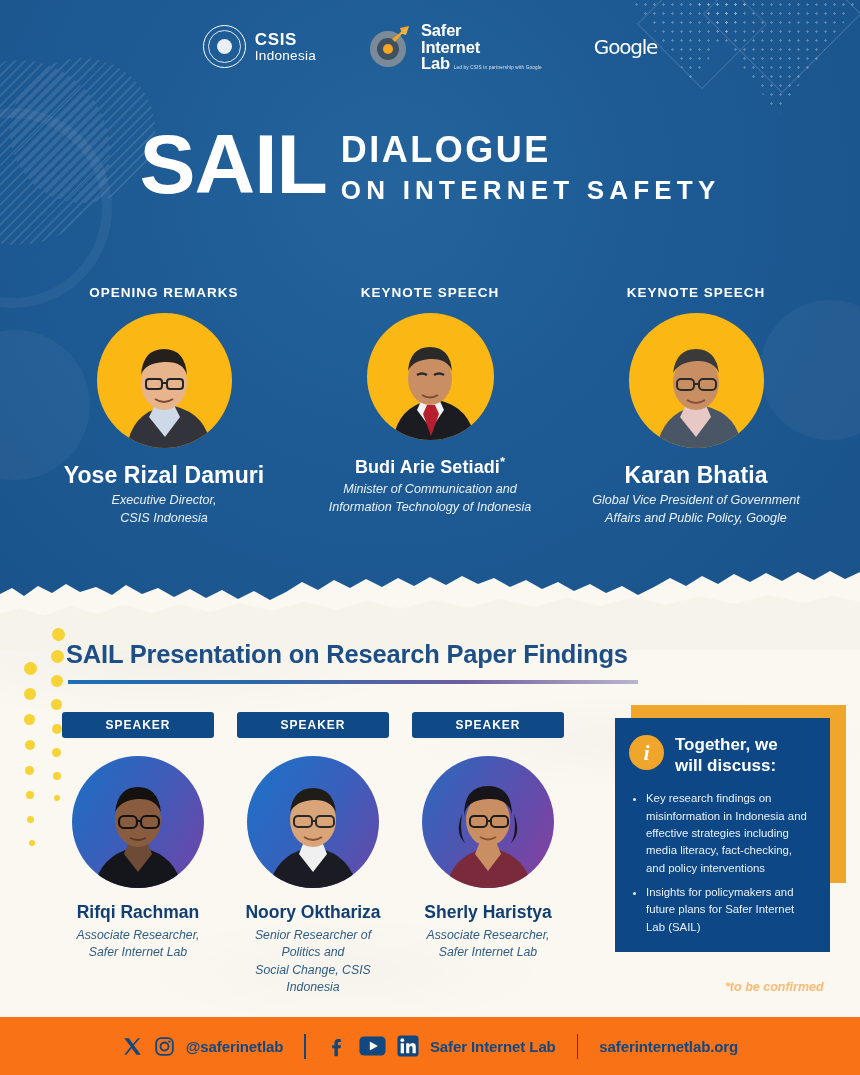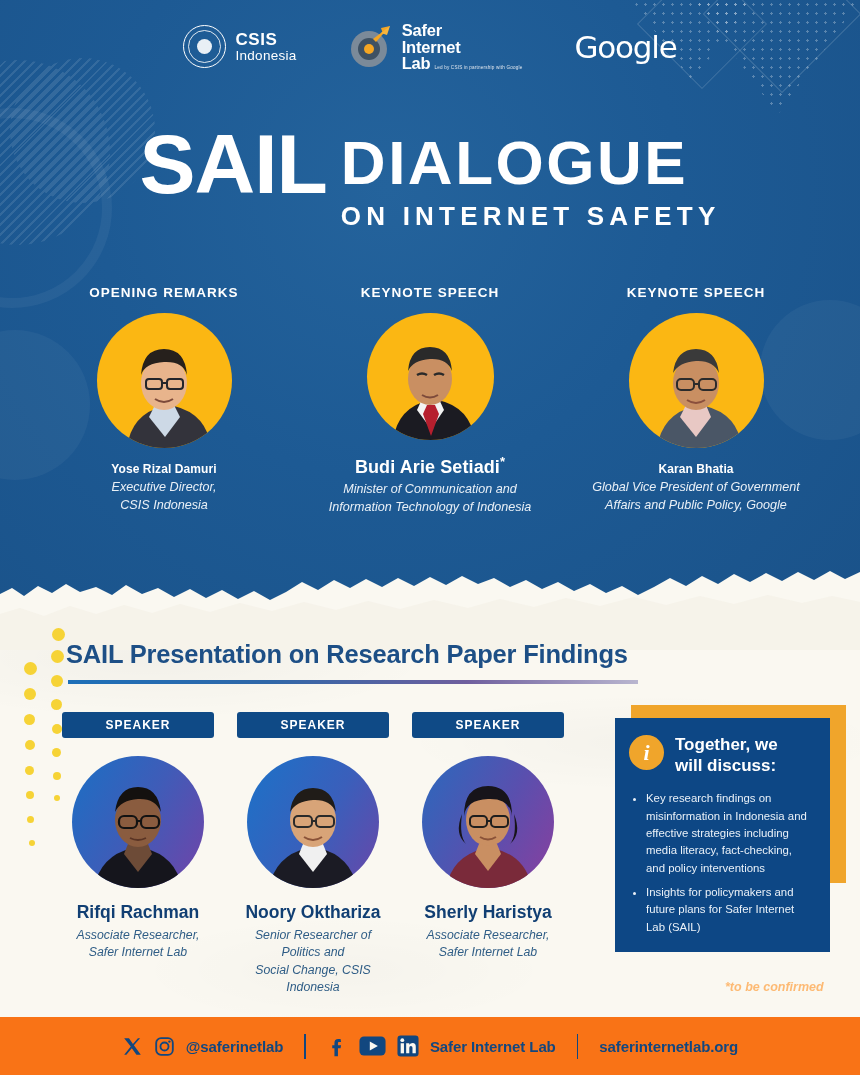--- a/index.html
+++ b/index.html
@@ -75,37 +75,37 @@
     content:""; position:absolute; inset:13px; border-radius:50%; background:#f5a623;
   }
   .sil-arrow{
     position:absolute; left:14px; top:-1px; width:30px; height:30px;
   }
   .sil-txt{ color:#fff; line-height:1.0; font-weight:700; font-size:16.5px; letter-spacing:-.2px;}
   .sil-sub{ font-size:4.6px; font-weight:400; letter-spacing:.2px; line-height:1.35; color:#dfe6ee; }
   .sil-lab-row{ display:flex; align-items:flex-end; gap:4px; }
 
   .google{
-    color:#fff; font-size:31px; letter-spacing:-1.2px; font-weight:400;
+    color:#fff; font-size:20px; letter-spacing:-1.2px; font-weight:400;
     font-family:"DejaVu Sans", sans-serif;
     text-align:center;
   }
 
   
   .title-wrap{ position:absolute; top:126px; left:0; width:860px; text-align:center; }
   .title-row1{
     display:flex; align-items:flex-start; justify-content:center; gap:14px;
   }
   .sail{
     color:#fff; font-size:84px; font-weight:700; letter-spacing:-1px;
     line-height:.92; font-family:"Liberation Sans", sans-serif;
   }
   .dialogue-col{ display:flex; flex-direction:column; align-items:flex-start; padding-top:6px;}
   .dialogue{
-    color:#fff; font-size:62px; font-weight:700; letter-spacing:2.5px; line-height:1;
+    color:#fff; font-size:36px; font-weight:700; letter-spacing:2.5px; line-height:1;
   }
   .on-internet{
     color:#fff; font-size:26px; font-weight:600; letter-spacing:5.2px;
     line-height:1; margin-top:9px; align-self:flex-end;
   }
 
   
   .speakers-top{
     position:absolute; top:285px; left:0; width:860px;
     display:flex; justify-content:center; align-items:flex-start; gap:8px;
@@ -115,21 +115,21 @@
     color:#fff; font-size:13.5px; font-weight:700; letter-spacing:1px;
     margin-bottom:13px;
   }
   .photo-circle{
     width:135px; height:135px; border-radius:50%;
     background:#fbb713; margin:0 auto; position:relative; overflow:hidden;
   }
   .photo-circle.c2{ width:127px; height:127px; }
   .avatar{ position:absolute; left:0; bottom:0; width:100%; height:100%; }
   .sp-name{
-    color:#fff; font-weight:700; font-size:12px; margin-top:14px; letter-spacing:.1px;
+    color:#fff; font-weight:700; font-size:23px; margin-top:14px; letter-spacing:.1px;
   }
   .sp-name.sm{ font-size:18px; }
   .sp-title{
     color:#e9f0f7; font-size:12.6px; font-style:italic; line-height:1.42; margin-top:3px;
   }
   .star{ font-size:13px; vertical-align:super; }
 
   
   .torn{
     position:absolute; left:0; top:560px; width:860px; height:90px;

